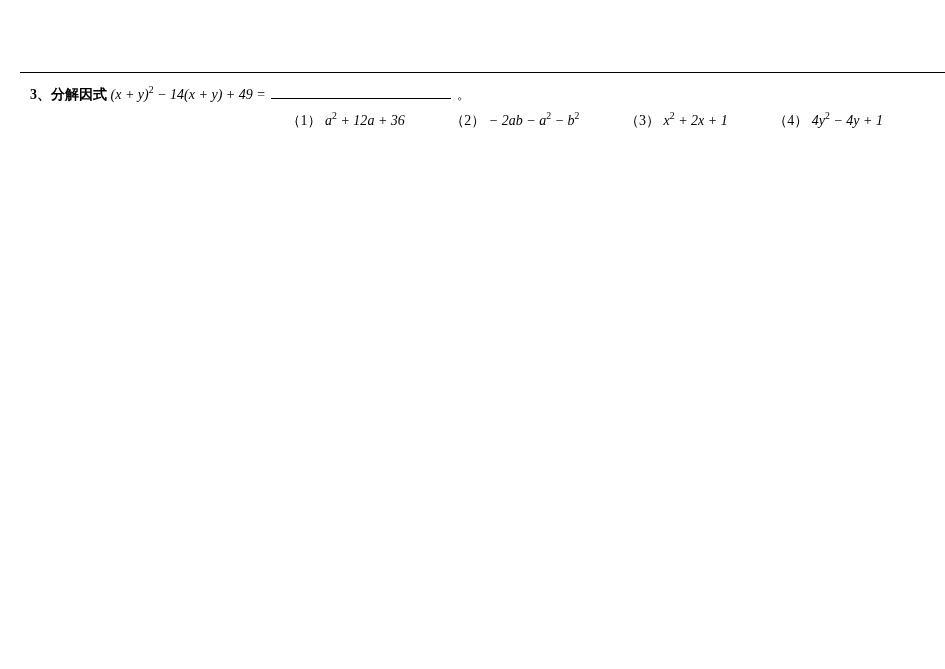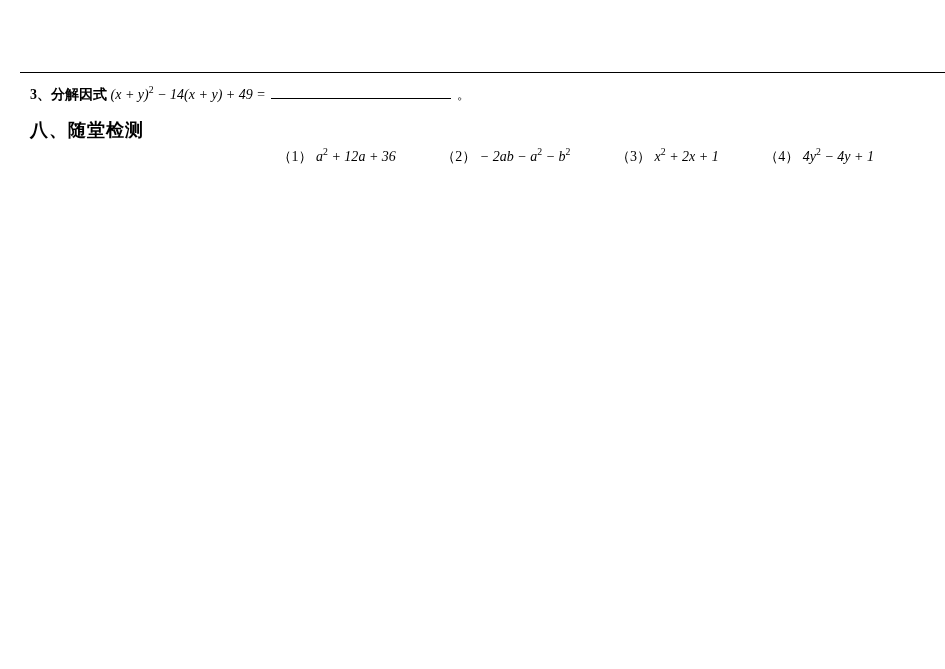--- a/index.html
+++ b/index.html
@@ -10,21 +10,21 @@
       background: #ffffff;
       font-family: "SimSun", "宋体", serif;
       font-size: 14px;
       color: #000;
       overflow: hidden;
     }
     .page {
       box-sizing: border-box;
       width: 945px;
       height: 669px;
-      padding: 80px 29px 0 30px;
+      padding: 80px 20px 0 30px;
       position: relative;
     }
     .hr-top {
       position: absolute;
       top: 72px;
       left: 20px;
       right: 0;
       height: 0;
       border-top: 1.5px solid #000;
     }
@@ -90,21 +90,20 @@
 <div class="page">
   <div class="hr-top"></div>
 
   <div class="problem-3">
     <b>3</b><span class="bold-cn">、</span><span class="bold-cn">分解因式</span>
     <span class="math">(<var style="font-style: italic; font-family: &quot;Times New Roman&quot;, serif;">x</var> + <var style="font-style: italic; font-family: &quot;Times New Roman&quot;, serif;">y</var>)<span class="sup">2</span> − 14(<var style="font-style: italic; font-family: &quot;Times New Roman&quot;, serif;">x</var> + <var style="font-style: italic; font-family: &quot;Times New Roman&quot;, serif;">y</var>) + 49 =</span>
     <span class="blank-line"></span>
     <span>。</span>
   </div>
 
-  <div class="section-heading">八、随堂检测</div>
 
   <div class="subproblems">
     <span class="chunk">
       <span class="paren-label">（1）</span>
       <span class="math"><var style="font-style: italic; font-family: &quot;Times New Roman&quot;, serif;">a</var><span class="sup">2</span> + 12<var style="font-style: italic; font-family: &quot;Times New Roman&quot;, serif;">a</var> + 36</span>
     </span>
     <span class="chunk">
       <span class="paren-label">（2）</span>
       <span class="math">− 2<var style="font-style: italic; font-family: &quot;Times New Roman&quot;, serif;">ab</var> − <var style="font-style: italic; font-family: &quot;Times New Roman&quot;, serif;">a</var><span class="sup">2</span> − <var style="font-style: italic; font-family: &quot;Times New Roman&quot;, serif;">b</var><span class="sup">2</span></span>
     </span>

